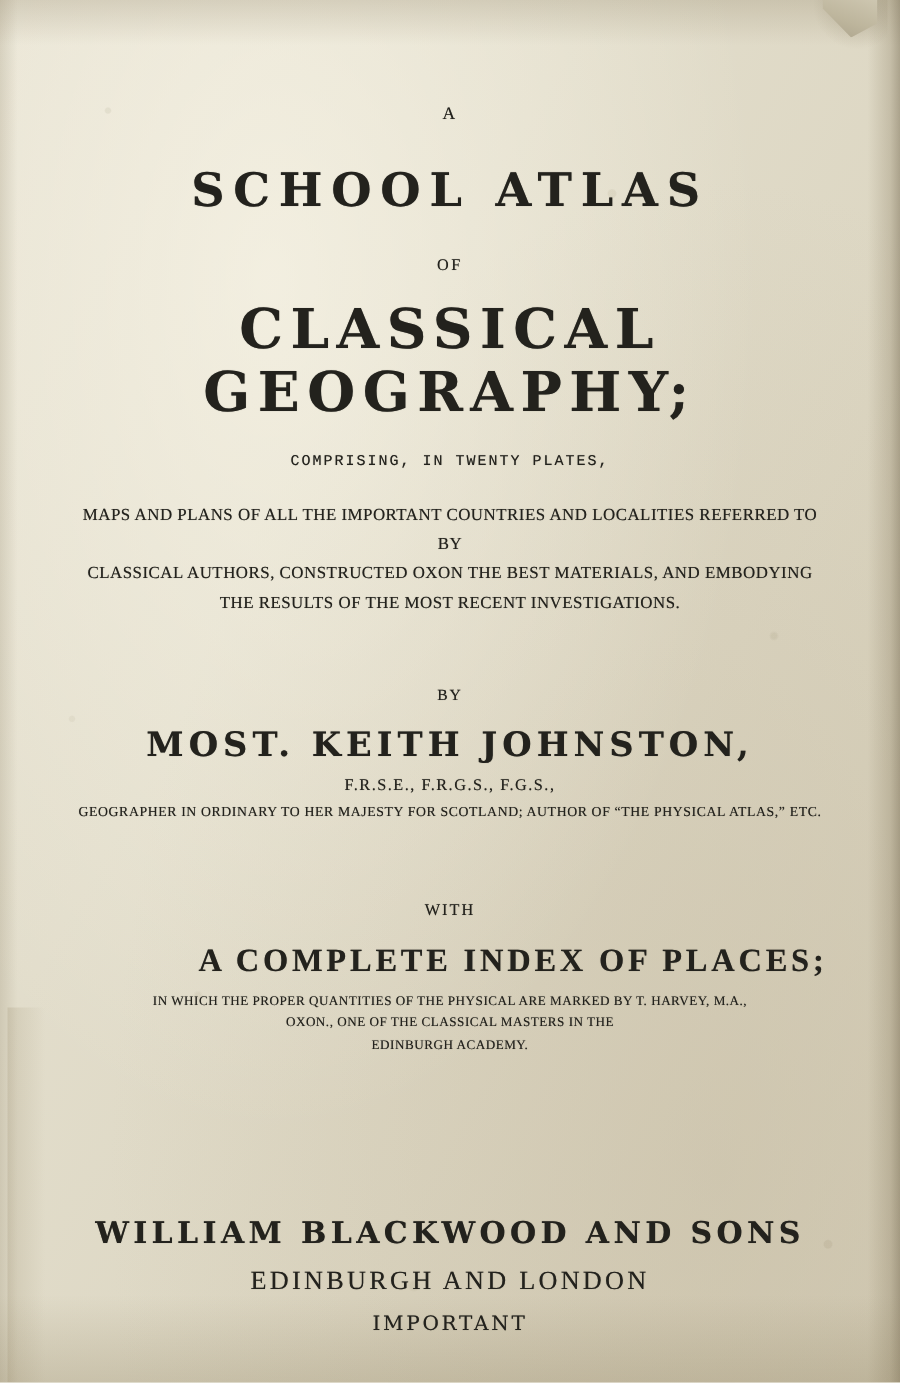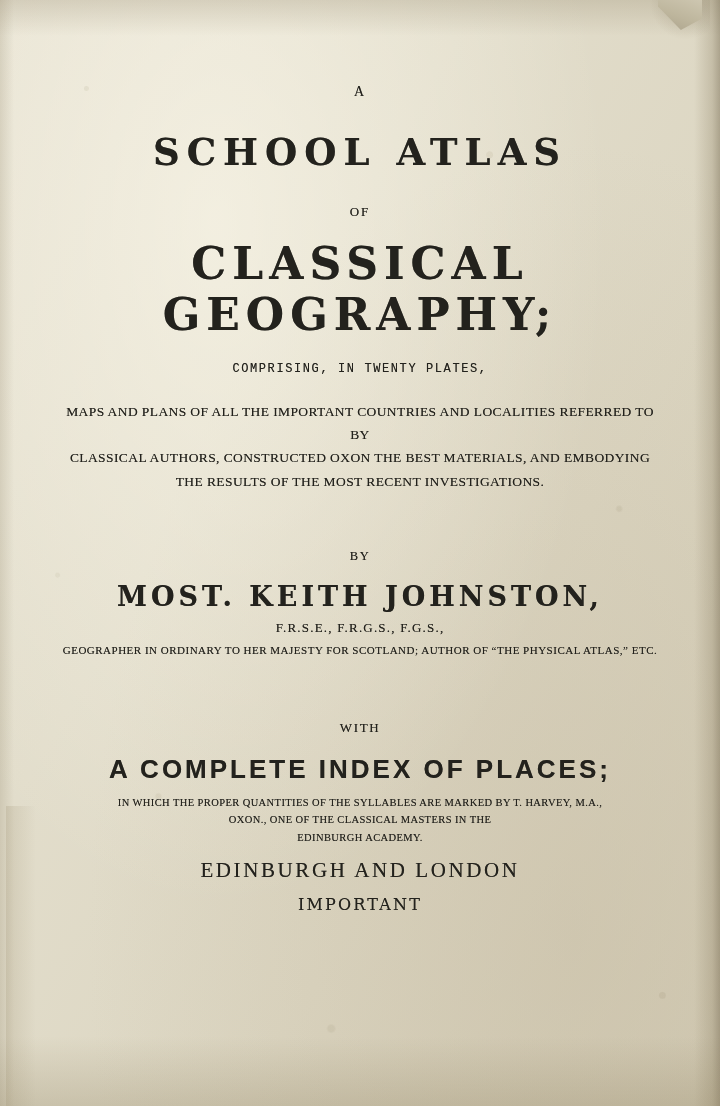--- a/index.html
+++ b/index.html
@@ -194,21 +194,22 @@
     margin-top: 64px;
     font-size: 13px;
     letter-spacing: 1.6px;
   }
 
   .index-title {
     margin-top: 18px;
     font-size: 26px;
     letter-spacing: 3px;
     font-weight: 700;
-    font-family: Liberation Sans, sans-serif;
+    font-family: Liberation Serif, serif;
+    text-align: right;
   }
 
   .index-note {
     margin-top: 9px;
     font-size: 10.5px;
     line-height: 1.65;
     letter-spacing: 0.4px;
   }
 
   .publisher {
@@ -272,24 +273,25 @@
 
     <p class="line ink credentials">F.R.S.E.,  F.R.G.S.,  F.G.S.,</p>
 
     <p class="line ink affiliation">GEOGRAPHER IN ORDINARY TO HER MAJESTY FOR SCOTLAND; AUTHOR OF “THE PHYSICAL ATLAS,” ETC.</p>
 
     <p class="line ink with-line">WITH</p>
 
     <p class="line ink index-title">A COMPLETE INDEX OF PLACES;</p>
 
     <div class="index-note ink">
-      <p class="line">IN WHICH THE PROPER QUANTITIES OF THE SYLLABLES ARE MARKED BY T. HARVEY, M.A.,</p>
+      <p class="line">IN WHICH THE PROPER QUANTITIES OF THE PHYSICAL ARE MARKED BY T. HARVEY, M.A.,</p>
       <p class="line">OXON., ONE OF THE CLASSICAL MASTERS IN THE</p>
       <p class="line">EDINBURGH ACADEMY.</p>
     </div>
 
+    <p class="line ink publisher">WILLIAM BLACKWOOD AND SONS</p>
 
     <p class="line ink cities">EDINBURGH AND LONDON</p>
 
     <p class="line ink year">IMPORTANT</p>
 
   </div>
 </div>
 
 </body></html>

